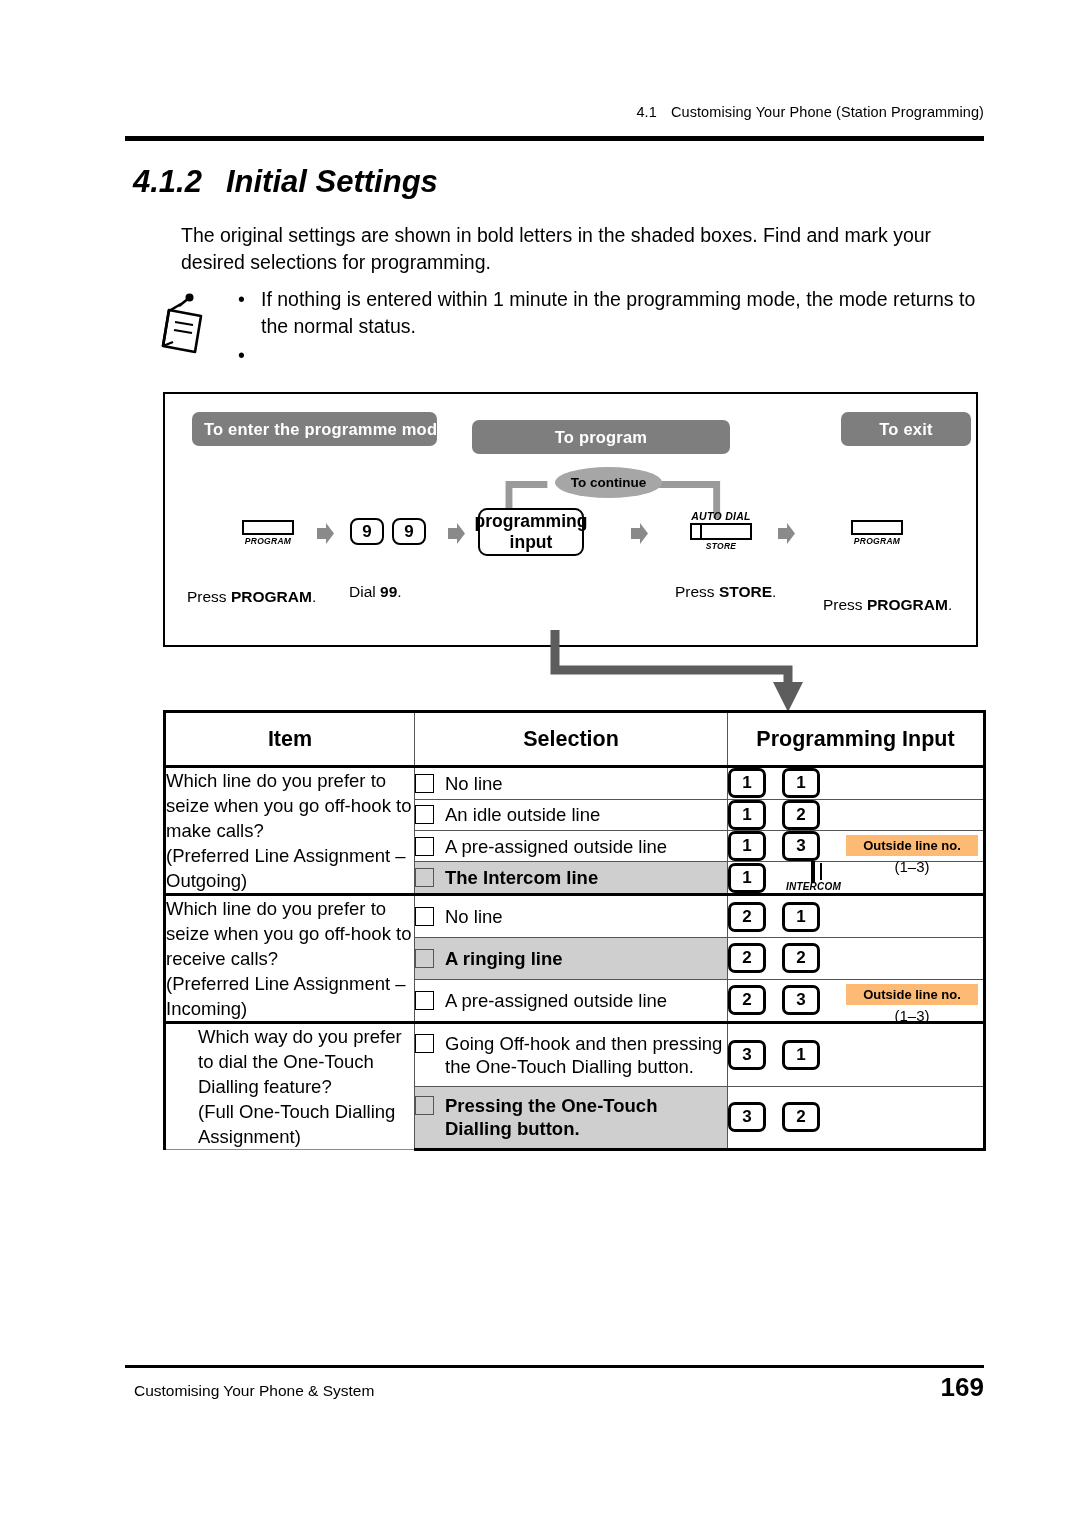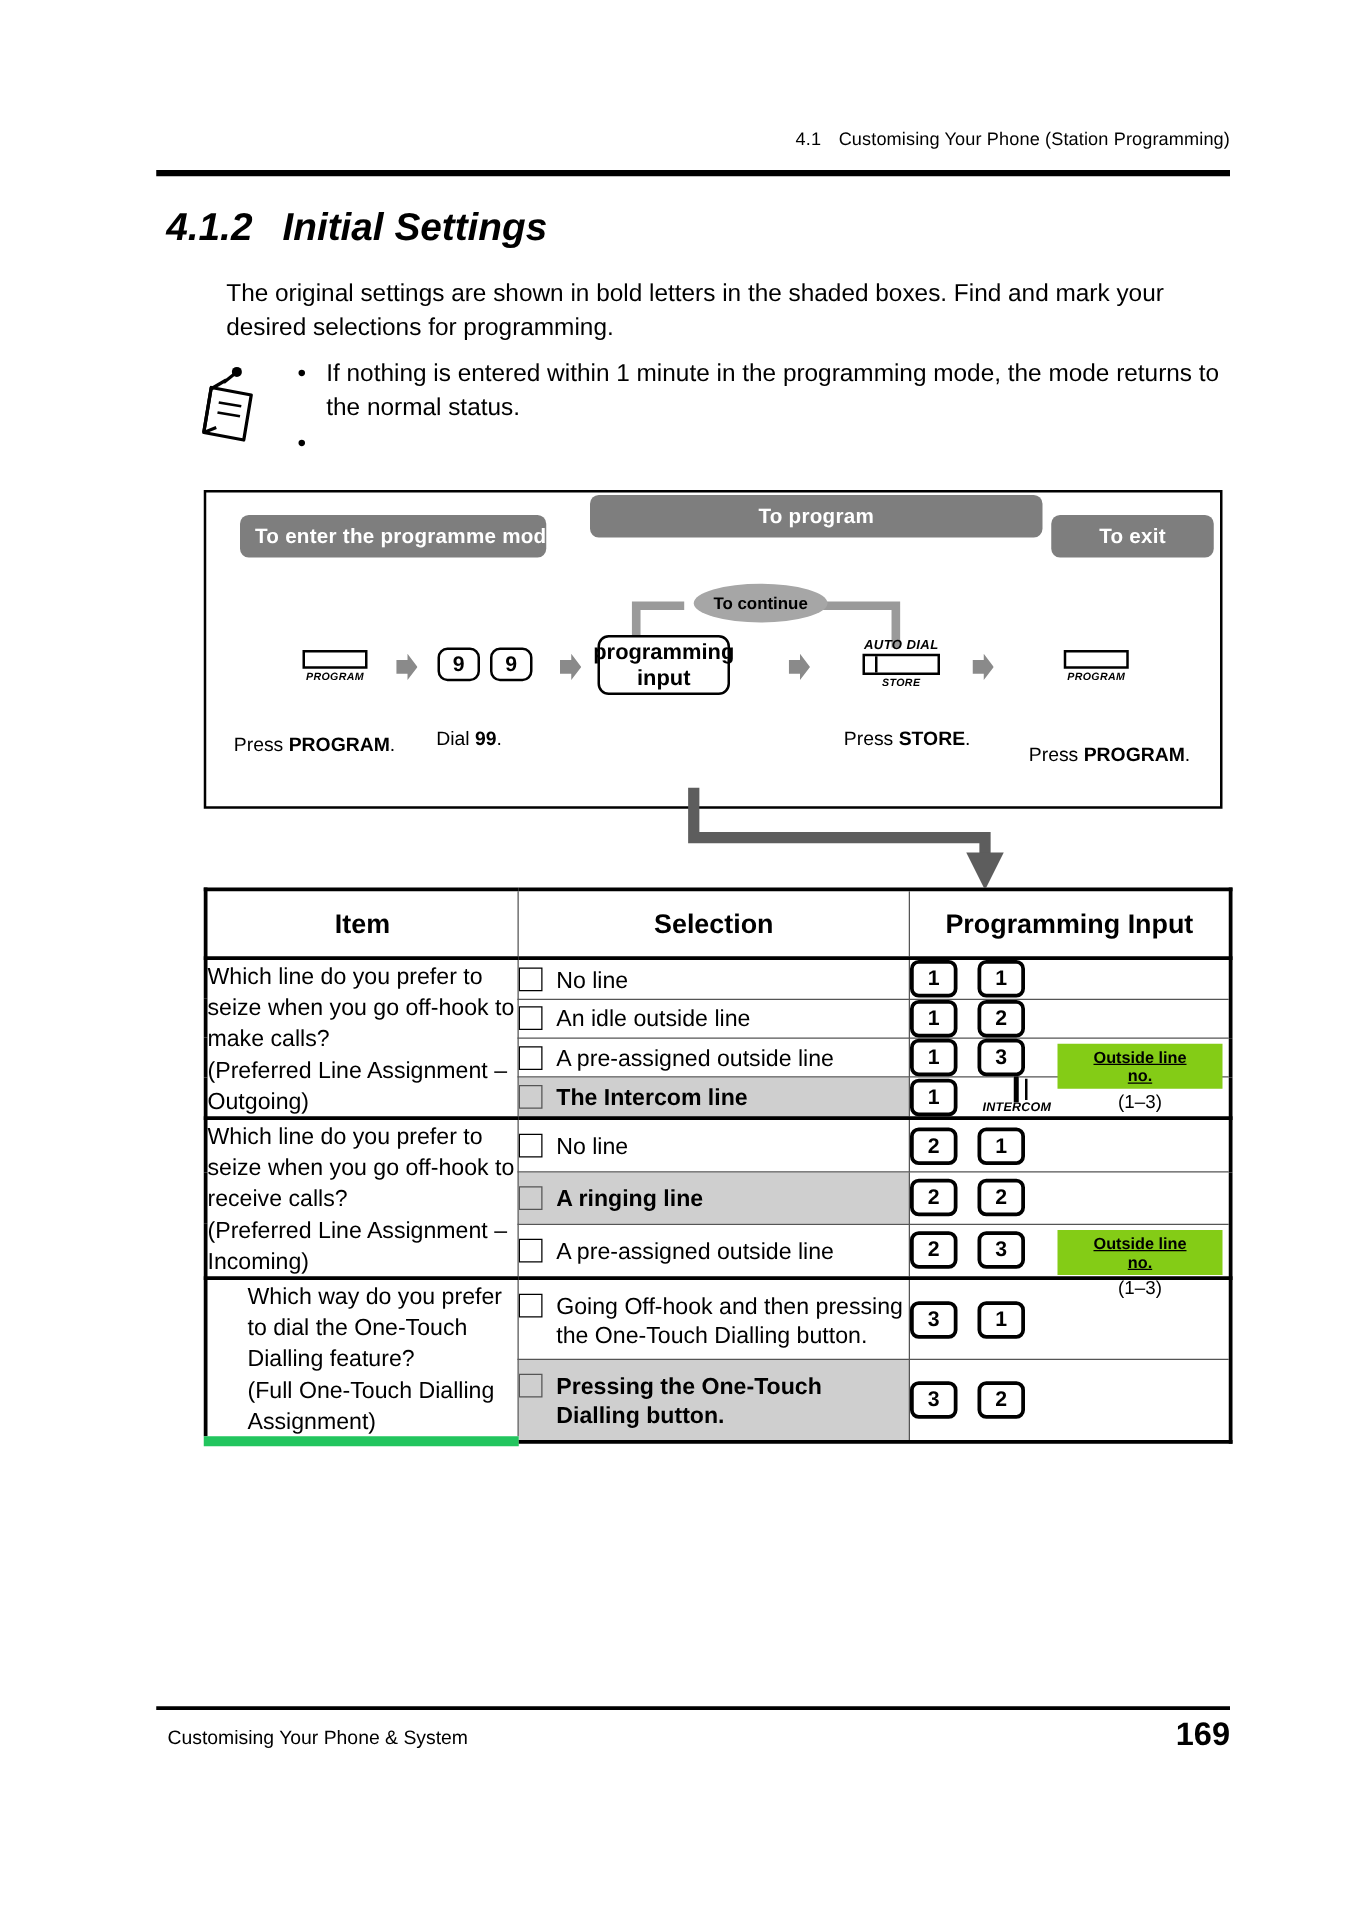--- a/index.html
+++ b/index.html
@@ -105,21 +105,21 @@
     font-size: 16.5px;
     font-weight: bold;
     display: flex;
     align-items: center;
     justify-content: center;
     height: 34px;
     letter-spacing: .2px;
     white-space: nowrap;
   }
   .banner.b1 { left: 27px;  top: 18px; width: 245px; justify-content: flex-start; padding-left: 12px; box-sizing: border-box;}
-  .banner.b2 { left: 307px; top: 2px; width: 362px; }
+  .banner.b2 { left: 307px; top: 26px; width: 258px; }
   .banner.b3 { left: 676px; top: 18px; width: 130px; }
 
   
   .flow {
     position: absolute;
     left: 0; top: 0; width: 100%; height: 100%;
   }
   .key {
     position: absolute;
     text-align: center;
@@ -300,26 +300,25 @@
     flex: 0 0 auto;
   }
   .note-tag {
     position: absolute;
     right: 5px;
     top: 4px;
     text-align: center;
     width: 132px;
   }
   .note-tag .tagbar {
-    background: #84cc16;
+    background: #fdba74;
     font-size: 13px;
     font-weight: bold;
-    padding: 3px 20px;
+    padding: 3px 8px;
     line-height: 15px;
-    text-decoration: underline;
   }
   .note-tag .tagrange {
     font-size: 15px;
     margin-top: 2px;
   }
   .intercom-key {
     margin-left: 4px;
     text-align: center;
   }
   .intercom-key .ibox {
@@ -610,21 +609,21 @@
           <span class="pkey">3</span>
         </div>
         <div class="note-tag">
           <div class="tagbar">Outside line no.</div>
           <div class="tagrange">(1–3)</div>
         </div>
       </td>
     </tr>
 
     <tr>
-      <td class="itemcell outer-l" rowspan="2" style="white-space:pre-line; border-bottom:8px solid #22c55e;padding-left:32px;">Which way do you prefer to dial the One-Touch Dialling feature?
+      <td class="itemcell outer-l" rowspan="2" style="white-space:pre-line; border-bottom:1px solid #22c55e;padding-left:32px;">Which way do you prefer to dial the One-Touch Dialling feature?
 (Full One-Touch Dialling Assignment)</td>
       <td class="selcell">
         <div class="selinner">
           <span class="chk"></span>
           <span class="seltext">Going Off-hook and then pressing the One-Touch Dialling button.</span>
         </div>
       </td>
       <td class="picell outer-r">
         <div class="pirow">
           <span class="pkey">3</span>

